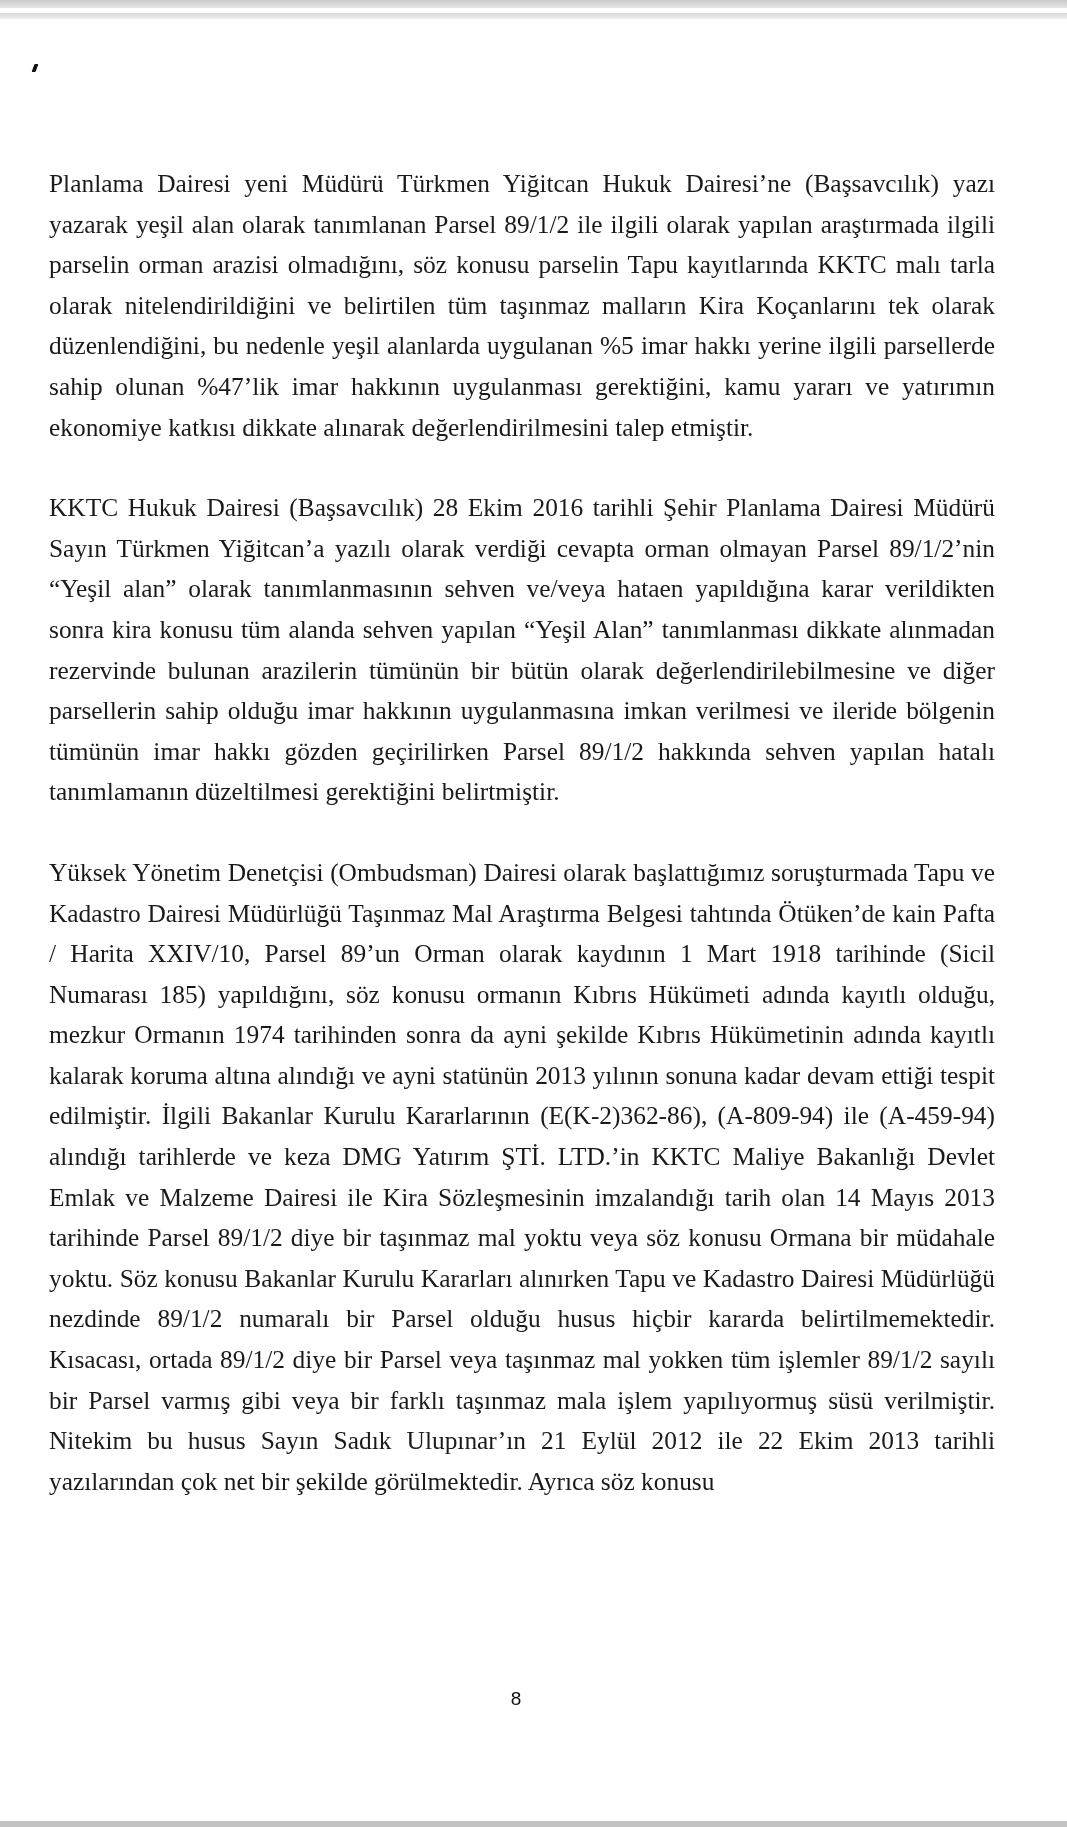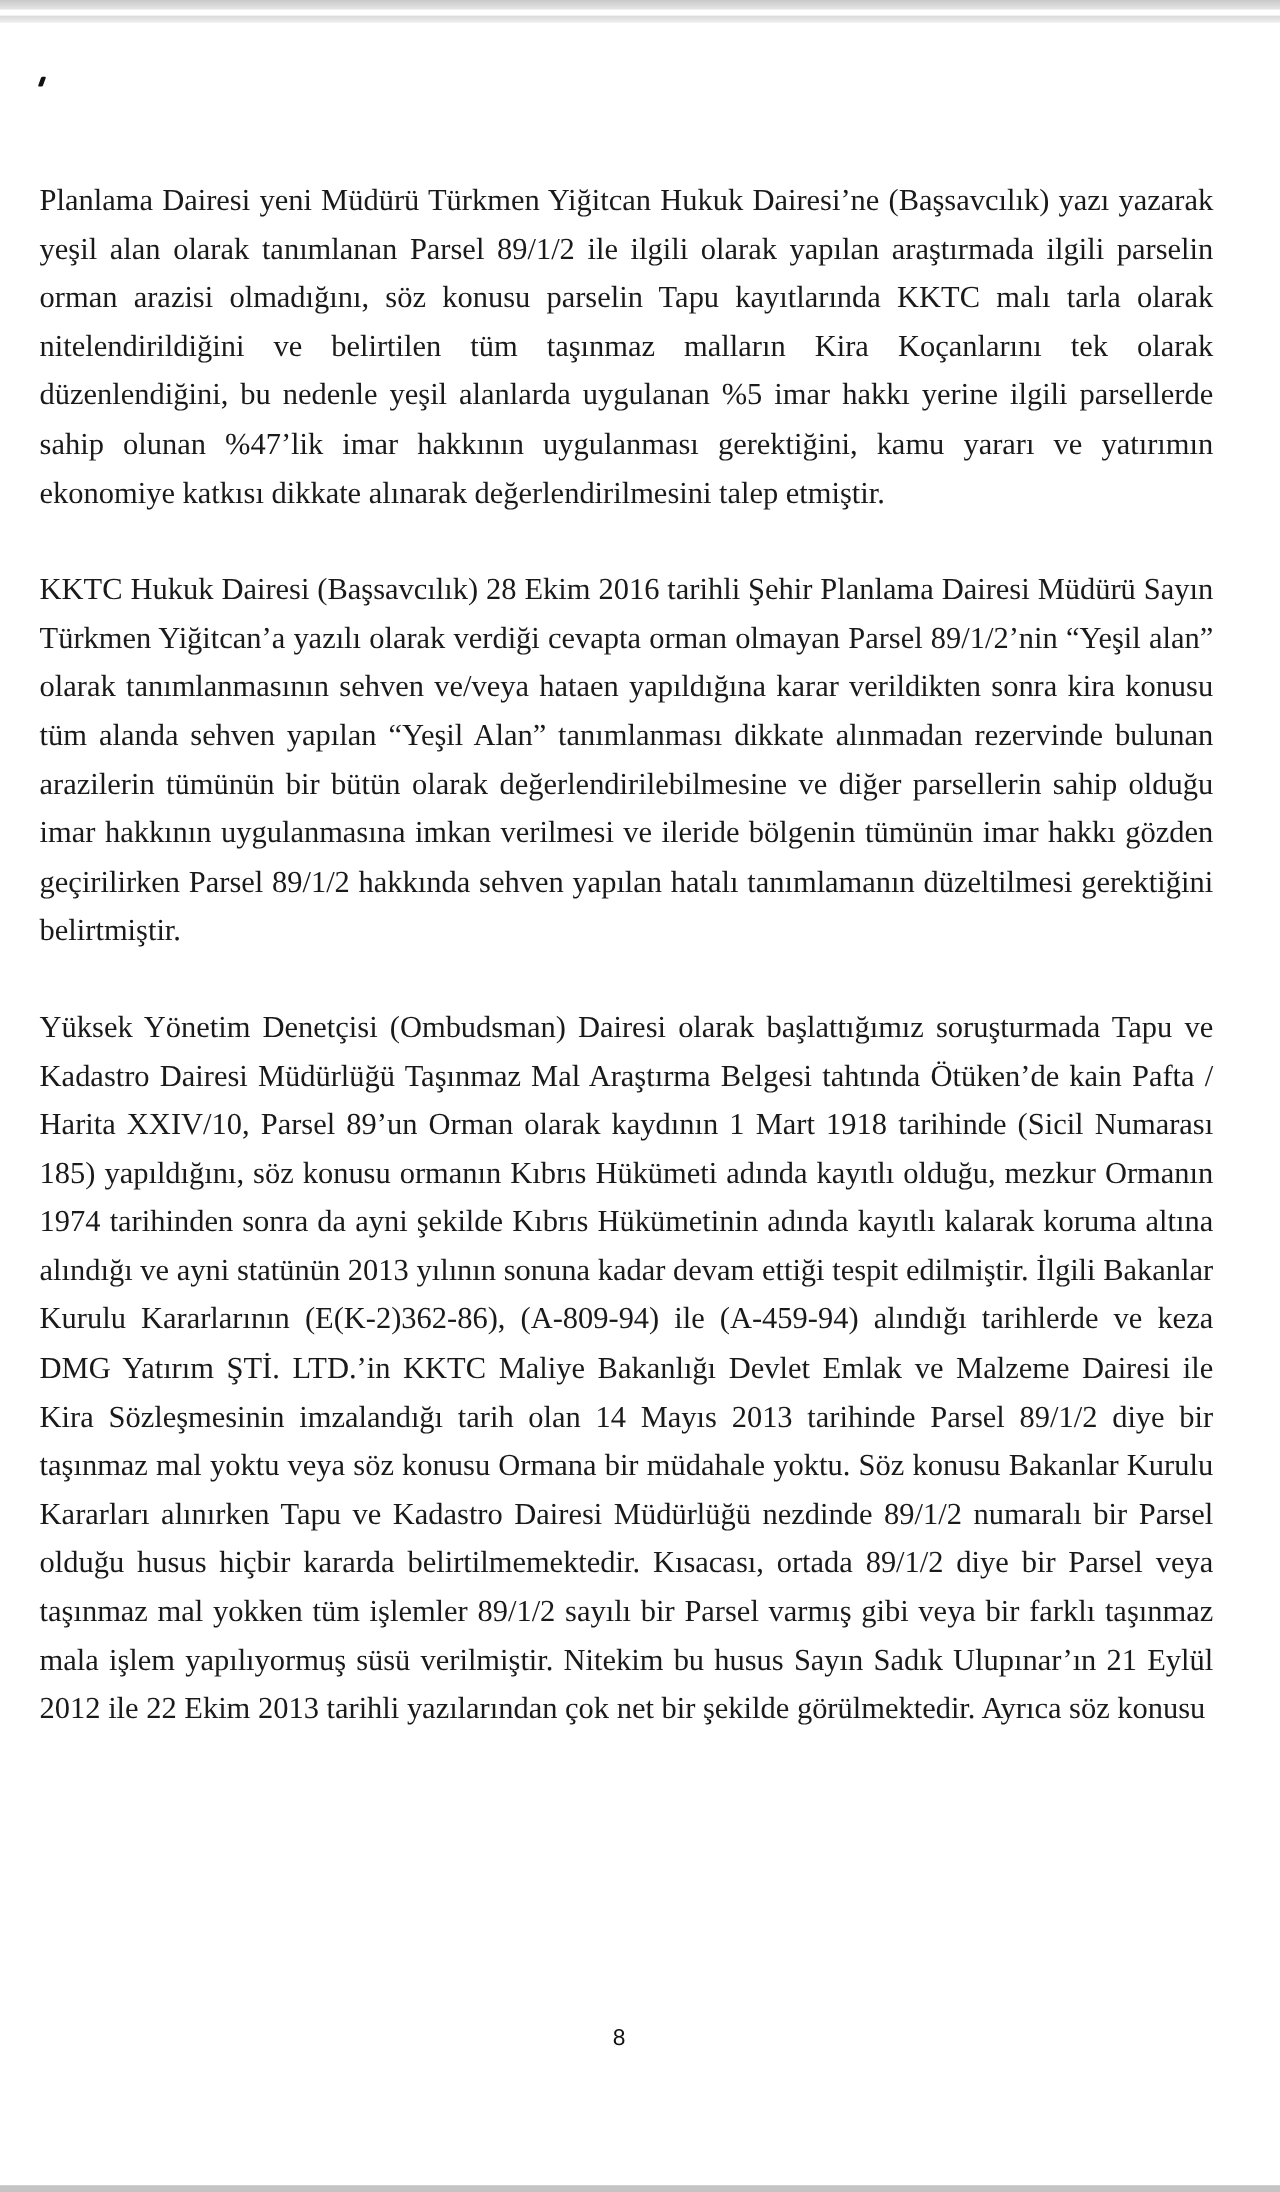--- a/index.html
+++ b/index.html
@@ -30,21 +30,21 @@
       transform: skewX(-20deg);
       border-radius: 1px;
     }
     .page-body {
       position: absolute;
       left: 33px;
       top: 147px;
       width: 978px;
     }
     .para {
-      margin: 0;
+      margin: 16px;
       font-size: 25.4px;
       line-height: 40.6px;
       text-align: justify;
       text-align-last: left;
       font-family: Liberation Serif, serif;
     }
     .para + .para { margin-top: 40px; }
     .page-number {
       position: absolute;
       left: 0; width: 1032px;

